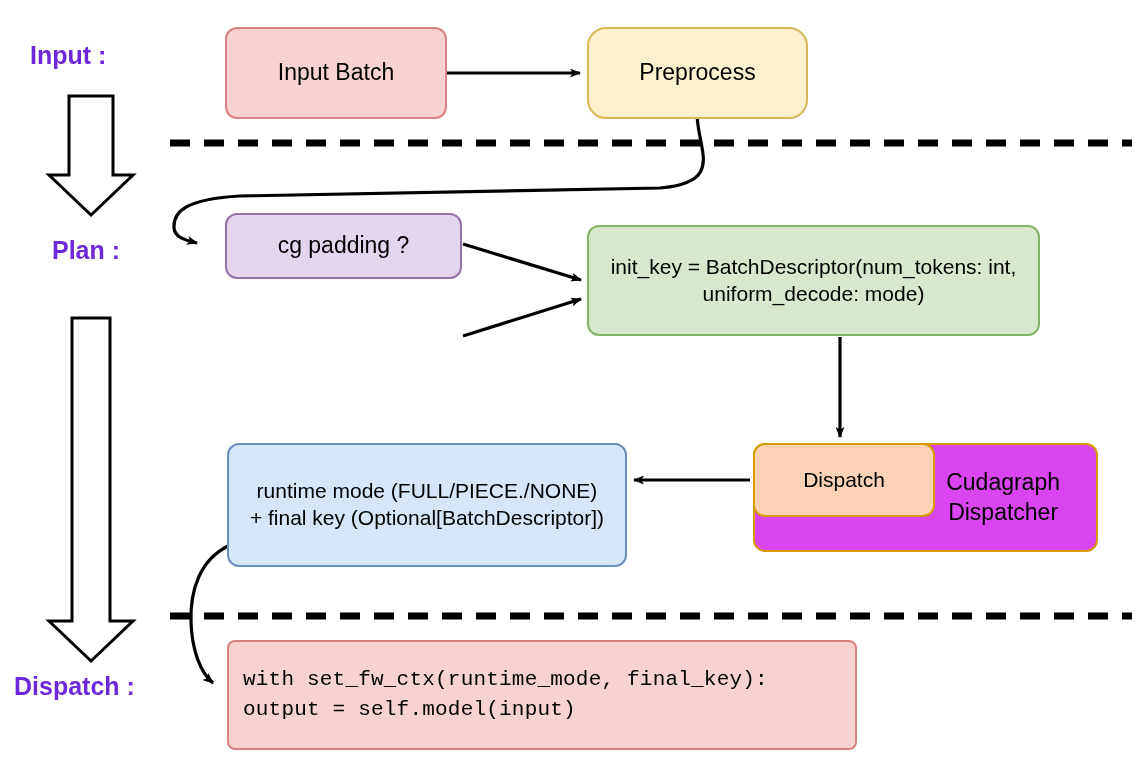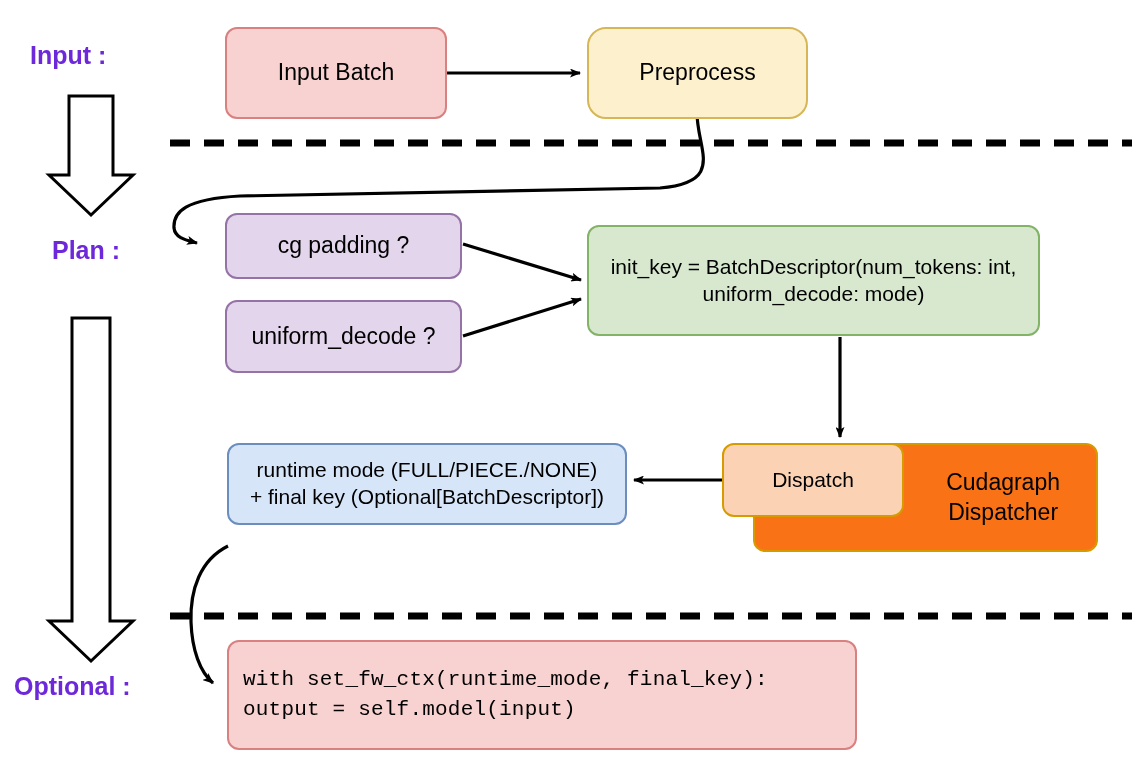--- a/index.html
+++ b/index.html
@@ -32,31 +32,32 @@
     text-align:center;
     color:#000;
     line-height:1.28;
     white-space:pre-line;
   }
   .n-red   {background:#f8d2d0;border-color:#d98080;}
   .n-yellow{background:#fdf0cd;border-color:#d6b656;border-radius:19px;}
   .n-purple{background:#e3d5ec;border-color:#9673a6;text-align:right;}
   .n-green {background:#d7e8cf;border-color:#82b366;}
   .n-blue  {background:#d6e5f8;border-color:#6c8ebf;}
-  .n-orange-outer{background:#f97316;border-color:#d79b00;}
+  .n-orange-outer{background:#d946ef;border-color:#d79b00;}
   .n-orange-inner{background:#fbd3b4;border-color:#d79b00;}
 
   .code{
     font-family:"Liberation Mono", monospace;
     font-size:21px;
     letter-spacing:0.2px;
     text-align:left;
     justify-content:flex-start;
     padding-left:14px;
     line-height:1.45;
+    border-radius:8px;
   }
 </style>
 </head>
 <body>
 
 <div id="stage">
 
   <svg id="wires" viewBox="0 0 1142 770">
     <defs>
       <marker id="ah" markerWidth="11" markerHeight="9" refX="10" refY="4.5" orient="auto" markerUnits="userSpaceOnUse">
@@ -81,37 +82,36 @@
 
     <line x1="840" y1="337" x2="840" y2="437" stroke="#000" stroke-width="3.2" marker-end="url(#ah)"></line>
 
     <line x1="750" y1="480" x2="634" y2="480" stroke="#000" stroke-width="3.2" marker-end="url(#ah)"></line>
 
     <path d="M228,546 C200,560 190,590 191,622 C192,650 200,672 213,683" fill="none" stroke="#000" stroke-width="3.2" marker-end="url(#ah)"></path>
   </svg>
 
   <div class="stage-label" style="left:30px;top:41px;">Input :</div>
   <div class="stage-label" style="left:52px;top:236px;">Plan :</div>
-  <div class="stage-label" style="left:14px;top:672px;">Optional :</div>
+  <div class="stage-label" style="left:14px;top:672px;">Dispatch :</div>
 
   <div class="node n-red" style="left:225px;top:27px;width:222px;height:92px;font-size:23px;">Input Batch</div>
 
   <div class="node n-yellow" style="left:587px;top:27px;width:221px;height:92px;font-size:23px;">Preprocess</div>
 
   <div class="node n-purple" style="left:225px;top:213px;width:237px;height:66px;font-size:23px;">cg padding ?</div>
 
-  <div class="node n-purple" style="left:225px;top:300px;width:237px;height:73px;font-size:23px;">uniform_decode ?</div>
 
   <div class="node n-green" style="left:587px;top:225px;width:453px;height:111px;font-size:21px;">init_key = BatchDescriptor(num_tokens: int,
 uniform_decode: mode)</div>
 
   <div class="node n-orange-outer" style="left:753px;top:443px;width:345px;height:109px;font-size:23px;justify-content:flex-end;padding-right:36px;">Cudagraph
 Dispatcher</div>
 
-  <div class="node n-orange-inner" style="left:722px;top:443px;width:182px;height:74px;font-size:21px;">Dispatch</div>
+  <div class="node n-orange-inner" style="left:753px;top:443px;width:182px;height:74px;font-size:21px;">Dispatch</div>
 
-  <div class="node n-blue" style="left:227px;top:443px;width:400px;height:82px;font-size:21px;">runtime mode (FULL/PIECE./NONE)
+  <div class="node n-blue" style="left:227px;top:443px;width:400px;height:124px;font-size:21px;">runtime mode (FULL/PIECE./NONE)
 + final key (Optional[BatchDescriptor])</div>
 
   <div class="node n-red code" style="left:227px;top:640px;width:630px;height:110px;">with set_fw_ctx(runtime_mode, final_key):
     output = self.model(input)</div>
 
 </div>
 
 </body></html>

